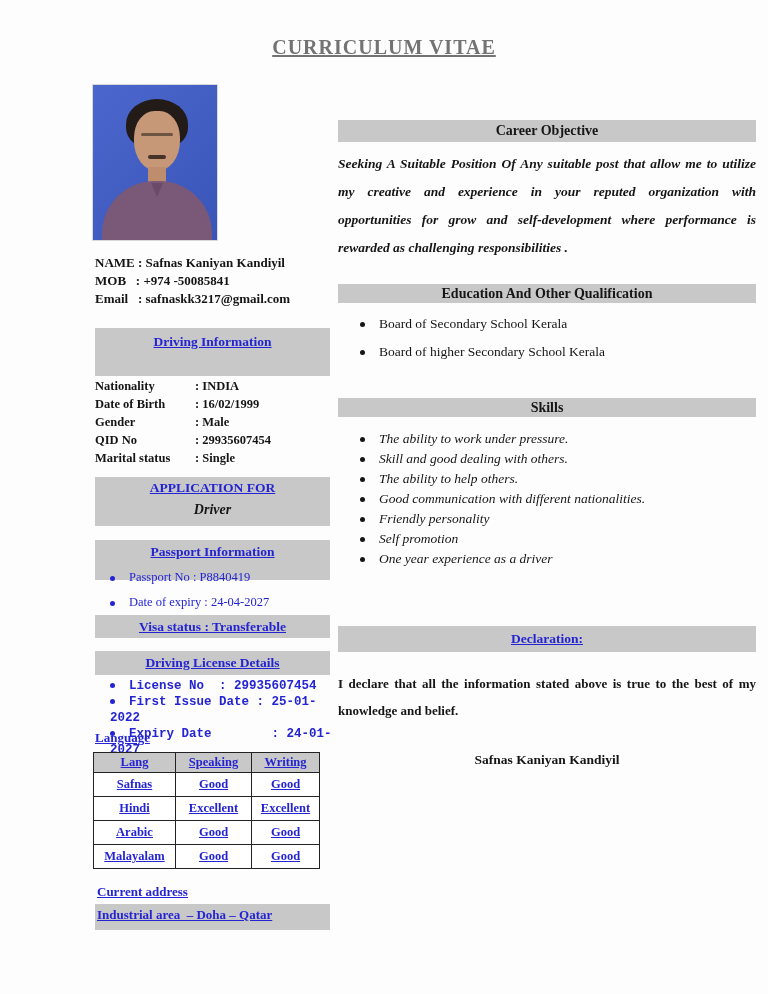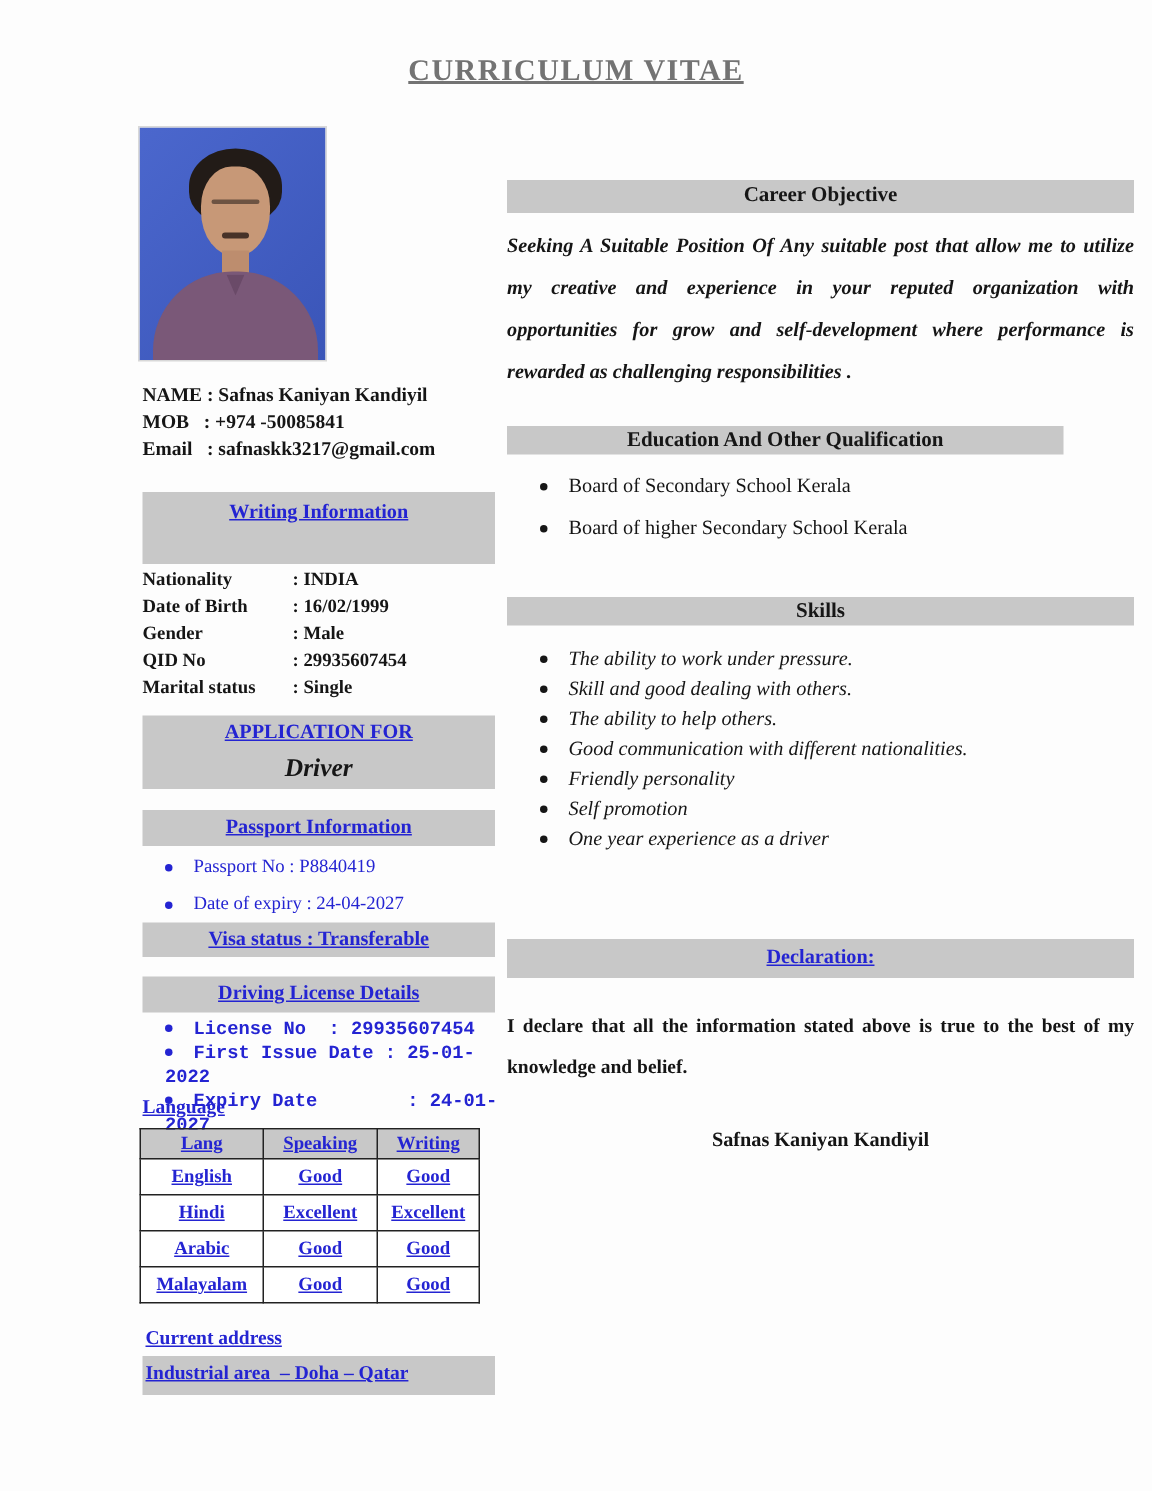--- a/index.html
+++ b/index.html
@@ -54,23 +54,23 @@
     text-align:center; padding-top:4px; }
   .sec-head { font-size:13.5px; font-weight:700; }
   .pi-rows { position:absolute; left:95px; top:379px; width:235px;
     font-size:12.5px; font-weight:700; }
   .pi-row { display:flex; }
   .pi-row .lbl { width:100px; flex:none; }
   .pi-row.gap { margin-top:6px; margin-bottom:1px; }
   .pi-row + .pi-row { margin-top:3px; }
   .app-bar { position:absolute; left:95px; top:477px; width:235px; height:49px;
     text-align:center; padding-top:3px; }
-  .app-bar .driver { font-size:17px; font-weight:700; font-style:italic; color:#161616;
+  .app-bar .driver { font-size:14px; font-weight:700; font-style:italic; color:#161616;
     margin-top:6px; }
-  .pass-bar { position:absolute; left:95px; top:540px; width:235px; height:24px;
+  .pass-bar { position:absolute; left:95px; top:540px; width:235px; height:40px;
     text-align:center; padding-top:2px; }
   .pass-items { position:absolute; left:110px; top:570px; width:230px;
     font-size:12.5px; font-weight:400; }
   .pass-items .li { margin-bottom:10px; }
   .visa-bar { position:absolute; left:95px; top:615px; width:235px; height:23px;
     text-align:center; padding-top:2px; }
   .lic-bar { position:absolute; left:95px; top:651px; width:235px; height:24px;
     text-align:center; padding-top:2px; }
   .lic-items { position:absolute; left:110px; top:678px; width:235px;
     font-size:12.5px; font-weight:700; line-height:16px;font-family:Liberation Mono, monospace; }
@@ -85,21 +85,21 @@
   .addr-bar { position:absolute; left:95px; top:904px; width:235px; height:26px;
     padding:3px 0 0 2px; font-size:13px; font-weight:700; }
 
   
   .co-bar { position:absolute; left:338px; top:120px; width:418px; height:22px;
     text-align:center; padding-top:1px; }
   .co-bar .sec-head, .edu-bar .sec-head, .sk-bar .sec-head { color:#161616; font-size:14px; }
   .co-text { position:absolute; left:338px; top:150px; width:418px;
     font-size:13.5px; font-weight:700; font-style:italic; line-height:28px;
     text-align:justify; }
-  .edu-bar { position:absolute; left:338px; top:284px; width:371px; height:19px;
+  .edu-bar { position:absolute; left:338px; top:284px; width:418px; height:19px;
     text-align:center; }
   .edu-items { position:absolute; left:360px; top:316px; width:396px;
     font-size:13.5px; }
   .edu-items .li { margin-bottom:12px; }
   .sk-bar { position:absolute; left:338px; top:398px; width:418px; height:19px;
     text-align:center; }
   .sk-items { position:absolute; left:360px; top:429px; width:396px;
     font-size:13.5px; font-style:italic; line-height:20px; }
   .decl-bar { position:absolute; left:338px; top:626px; width:418px; height:26px;
     text-align:center; padding-top:3px; }
@@ -125,21 +125,21 @@
     <div class="collar"></div>
   </div>
 
   <div class="contact">
     <div class="pre">NAME : Safnas Kaniyan Kandiyil</div>
     <div class="pre">MOB   : +974 -50085841</div>
     <div class="pre">Email   : safnaskk3217@gmail.com</div>
   </div>
 
   <div class="bar pi-bar">
-    <span class="sec-head blue u">Writing Information</span>
+    <span class="sec-head blue u">Driving Information</span>
   </div>
   <div class="pi-rows">
     <div class="pi-row">
       <span class="lbl">Nationality</span>
       <span>: INDIA</span>
     </div>
     <div class="pi-row gap">
       <span class="lbl">Date of Birth</span>
       <span>: 16/02/1999</span>
     </div>
@@ -185,21 +185,21 @@
 
   <div class="lang-head blue u">Language</div>
   <table class="lang">
     <tbody>
         <tr>
       <th><span class="blue u">Lang</span></th>
       <th><span class="blue u">Speaking</span></th>
       <th><span class="blue u">Writing</span></th>
     </tr>
     <tr>
-      <td><span class="blue u">English</span></td>
+      <td><span class="blue u">Safnas</span></td>
       <td><span class="blue u">Good</span></td>
       <td><span class="blue u">Good</span></td>
     </tr>
     <tr>
       <td><span class="blue u">Hindi</span></td>
       <td><span class="blue u">Excellent</span></td>
       <td><span class="blue u">Excellent</span></td>
     </tr>
     <tr>
       <td><span class="blue u">Arabic</span></td>

